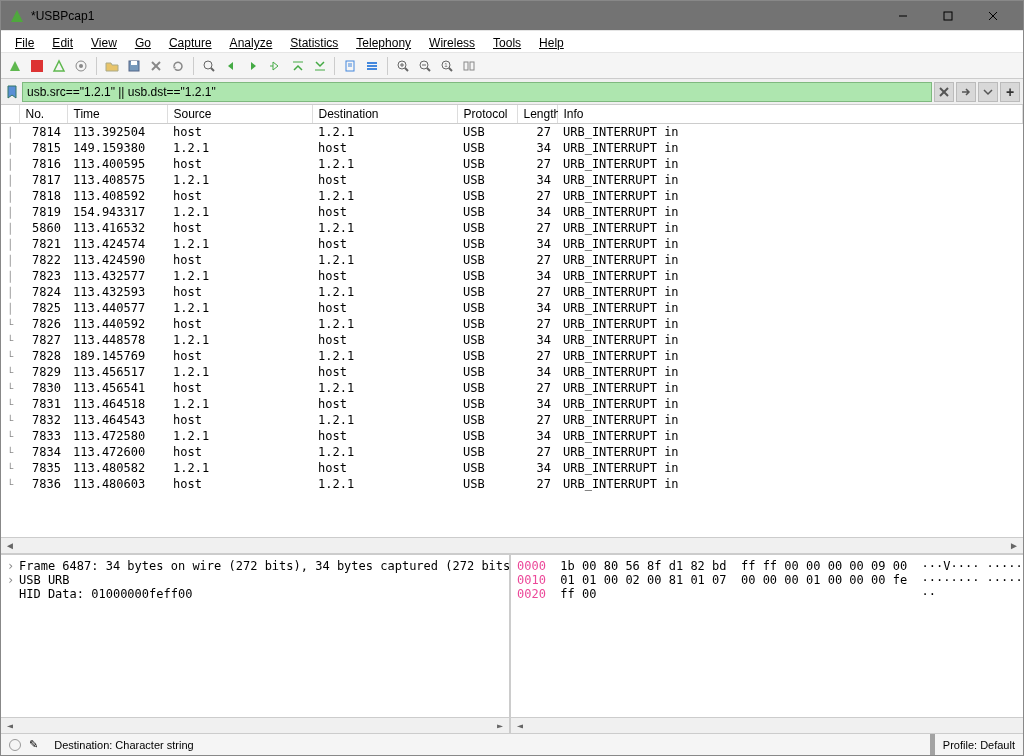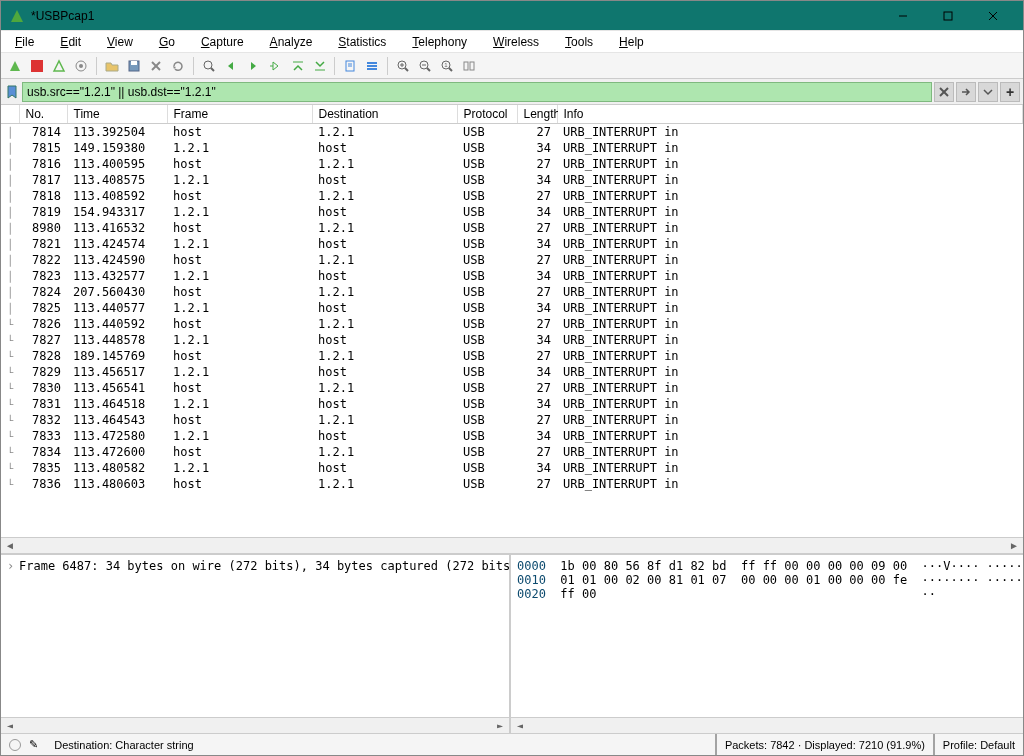--- a/index.html
+++ b/index.html
@@ -1,23 +1,23 @@
 <!DOCTYPE html>
 <html><head>
 <meta charset="utf-8">
 <style>
 * { box-sizing: border-box; margin: 0; padding: 0; }
 body { font-family: "Segoe UI", Tahoma, sans-serif; font-size: 12px; background: #fff; color: #000; width: 1024px; height: 756px; display: flex; flex-direction: column; border: 1px solid #888; }
-.titlebar { height: 30px; display: flex; align-items: center; padding: 0 8px; background: #0f766e; border-bottom: 1px solid #e5e5e5; }
+.titlebar { height: 30px; display: flex; align-items: center; padding: 0 8px; background: #737373; border-bottom: 1px solid #e5e5e5; }
 .titlebar .app-icon { width: 16px; height: 16px; margin-right: 6px; }
 .titlebar .title { flex: 1; font-size: 12px; }
 .titlebar .win-btns { display: flex; gap: 0; }
 .titlebar .win-btn { width: 45px; height: 28px; display: flex; align-items: center; justify-content: center; }
 .titlebar .win-btn svg { width: 10px; height: 10px; }
-.menubar { height: 22px; display: flex; align-items: center; padding: 0 6px; gap: 10px; border-bottom: 1px solid #e5e5e5; }
+.menubar { height: 22px; display: flex; align-items: flex-end; padding: 0 6px; gap: 2px; border-bottom: 1px solid #e5e5e5; text-decoration: underline; }
 .menubar .menu-item { padding: 2px 8px; cursor: default; }
 .menubar .menu-item u { text-decoration: underline; }
 .toolbar { height: 26px; display: flex; align-items: center; padding: 0 4px; gap: 2px; border-bottom: 1px solid #ccc; background: #f5f5f5; }
 .toolbar .tbtn { width: 20px; height: 20px; display: flex; align-items: center; justify-content: center; border: 1px solid transparent; }
 .toolbar .sep { width: 1px; height: 18px; background: #ccc; margin: 0 3px; }
 .filterbar { height: 26px; display: flex; align-items: center; padding: 0 3px; gap: 2px; background: #f0f0f0; border-bottom: 1px solid #ccc; }
 .filterbar .bookmark-icon { width: 16px; height: 20px; display:flex;align-items:center;justify-content:center;}
 .filterbar .filter-input { flex: 1; height: 20px; background: #aee6af; border: 1px solid #7fb97f; padding: 0 4px; font-family: inherit; font-size: 12px; }
 .filterbar .fbtn { width: 20px; height: 20px; display: flex; align-items: center; justify-content: center; background: #d8d8d8; border: 1px solid #bbb; }
 .packet-list { flex: 1; overflow: auto; position: relative; font-family: Consolas, monospace; font-size: 12px; }
@@ -35,23 +35,23 @@
 .hscroll { height: 16px; background: #f0f0f0; border-top: 1px solid #ccc; display:flex; align-items:center; justify-content:space-between; padding:0 2px; font-size:10px; color:#666;}
 .hscroll .arrow{width:14px;height:14px;display:flex;align-items:center;justify-content:center;}
 .bottom-panes { height: 180px; display: flex; border-top: 2px solid #ccc; }
 .details-pane { width: 510px; display: flex; flex-direction: column; border-right: 2px solid #ccc; font-family: Consolas, monospace; font-size: 12px; }
 .details-body { flex: 1; overflow: auto; padding: 4px 6px; }
 .details-body .line { white-space: pre; }
 .details-body .chev { color: #888; display: inline-block; width: 12px; }
 .hex-pane { flex: 1; display: flex; flex-direction: column; font-family: Consolas, monospace; font-size: 12px; }
 .hex-body { flex: 1; overflow: auto; padding: 4px 6px; }
 .hex-body .hex-line { white-space: pre; }
-.hex-body .offset { color: #0c4a6e; }
+.hex-body .offset { color: #ec4899; }
 .statusbar { height: 22px; display: flex; align-items: center; border-top: 1px solid #ccc; background: #f5f5f5; font-size: 11px; }
-.statusbar .sseg { padding: 0 8px; border-right: 2px solid #a3a3a3; height: 100%; display: flex; align-items: center; }
+.statusbar .sseg { padding: 0 8px; border-right: 5px solid #a3a3a3; height: 100%; display: flex; align-items: center; }
 .statusbar .sseg:last-child { border-right: none; }
 .statusbar .flex { flex: 1; }
 .circle{width:12px;height:12px;border:1px solid #999;border-radius:50%;display:inline-block;margin-right:6px;}
 </style>
 </head>
 <body>
 
 <div class="titlebar">
   <span class="app-icon">
     <svg viewBox="0 0 16 16">
@@ -246,21 +246,21 @@
   <div class="fbtn" style="font-weight:bold;font-size:14px;color:#333">+</div>
 </div>
 
 <div class="packet-list">
   <table>
     <thead>
         <tr>
       <th class="tree-col"></th>
       <th class="col-no">No.</th>
       <th class="col-time">Time</th>
-      <th class="col-src">Frame</th>
+      <th class="col-src">Source</th>
       <th class="col-dst">Destination</th>
       <th class="col-proto">Protocol</th>
       <th class="col-len">Length</th>
       <th class="col-info">Info</th>
     </tr>
       </thead>
     <tbody id="packet-tbody">
         <tr>
           <td class="tree-col">│</td>
           <td class="col-no">7814</td>
@@ -316,21 +316,21 @@
           <td class="col-no">7819</td>
           <td class="col-time">154.943317</td>
           <td class="col-src">1.2.1</td>
           <td class="col-dst">host</td>
           <td class="col-proto">USB</td>
           <td class="col-len">34</td>
           <td class="col-info">URB_INTERRUPT in</td>
         </tr>
         <tr>
           <td class="tree-col">│</td>
-          <td class="col-no">8980</td>
+          <td class="col-no">5860</td>
           <td class="col-time">113.416532</td>
           <td class="col-src">host</td>
           <td class="col-dst">1.2.1</td>
           <td class="col-proto">USB</td>
           <td class="col-len">27</td>
           <td class="col-info">URB_INTERRUPT in</td>
         </tr>
         <tr>
           <td class="tree-col">│</td>
           <td class="col-no">7821</td>
@@ -357,21 +357,21 @@
           <td class="col-time">113.432577</td>
           <td class="col-src">1.2.1</td>
           <td class="col-dst">host</td>
           <td class="col-proto">USB</td>
           <td class="col-len">34</td>
           <td class="col-info">URB_INTERRUPT in</td>
         </tr>
         <tr>
           <td class="tree-col">│</td>
           <td class="col-no">7824</td>
-          <td class="col-time">207.560430</td>
+          <td class="col-time">113.432593</td>
           <td class="col-src">host</td>
           <td class="col-dst">1.2.1</td>
           <td class="col-proto">USB</td>
           <td class="col-len">27</td>
           <td class="col-info">URB_INTERRUPT in</td>
         </tr>
         <tr>
           <td class="tree-col">│</td>
           <td class="col-no">7825</td>
           <td class="col-time">113.440577</td>
@@ -496,20 +496,22 @@
 </div>
 <div class="hscroll">
     <span class="arrow">◄</span>
     <span class="arrow">►</span>
   </div>
 
 <div class="bottom-panes">
   <div class="details-pane">
     <div class="details-body">
       <div class="line"><span class="chev">›</span><span>Frame 6487: 34 bytes on wire (272 bits), 34 bytes captured (272 bits)</span></div>
+      <div class="line"><span class="chev">›</span><span>USB URB</span></div>
+      <div class="line"><span class="chev"> </span><span>HID Data: 01000000feff00</span></div>
     </div>
     <div class="hscroll">
         <span class="arrow">◄</span>
         <span class="arrow">►</span>
       </div>
   </div>
   <div class="hex-pane">
     <div class="hex-body" id="hex-body">
         <div class="hex-line"><span class="offset">0000</span>  1b 00 80 56 8f d1 82 bd  ff ff 00 00 00 00 09 00  ···V···· ········</div>
         <div class="hex-line"><span class="offset">0010</span>  01 01 00 02 00 81 01 07  00 00 00 01 00 00 00 fe  ········ ········</div>
@@ -522,15 +524,14 @@
 </div>
 
 <div class="statusbar">
   <div class="sseg" style="border-right:none;padding-right:2px">
       <span class="circle"></span>
     </div>
   <div class="sseg" style="border-right:none;padding-left:0">
       <span>✎</span>
     </div>
   <div class="sseg flex">Destination: Character string</div>
-  <div class="sseg">Packets: 7842 · Displayed: 7210 (91.9%)</div>
   <div class="sseg">Profile: Default</div>
 </div>
 
 </body></html>

